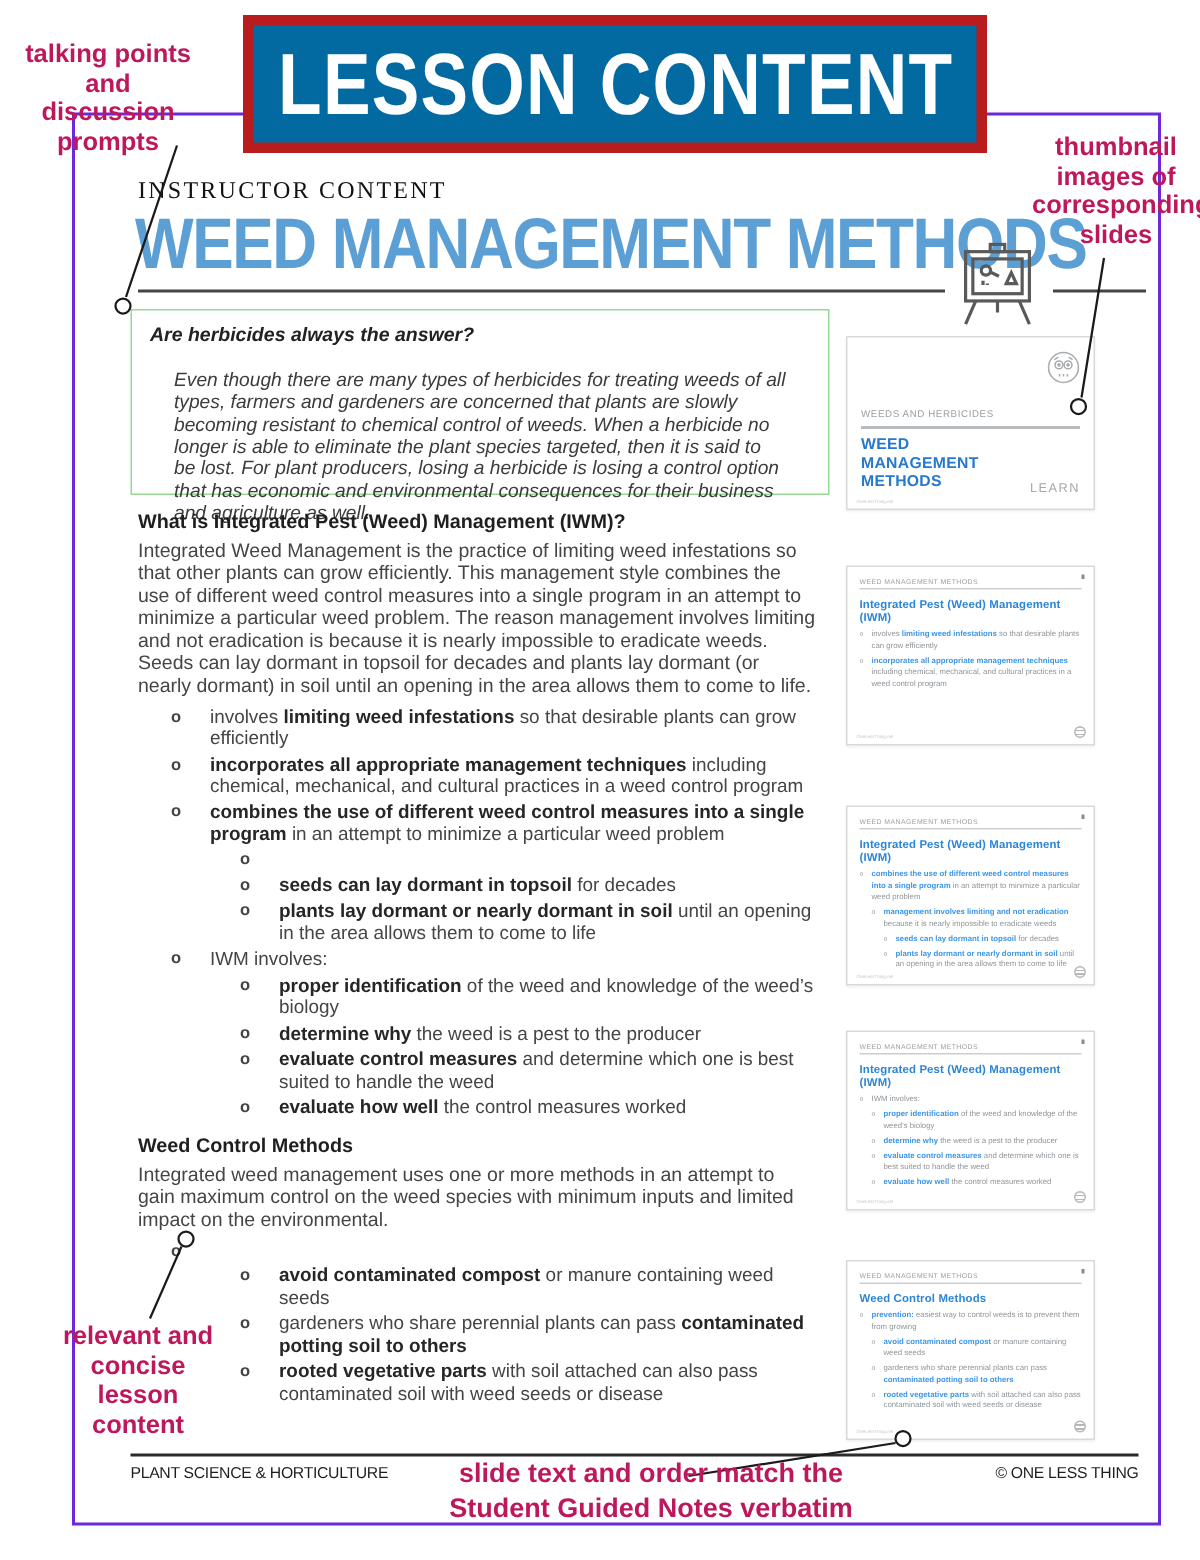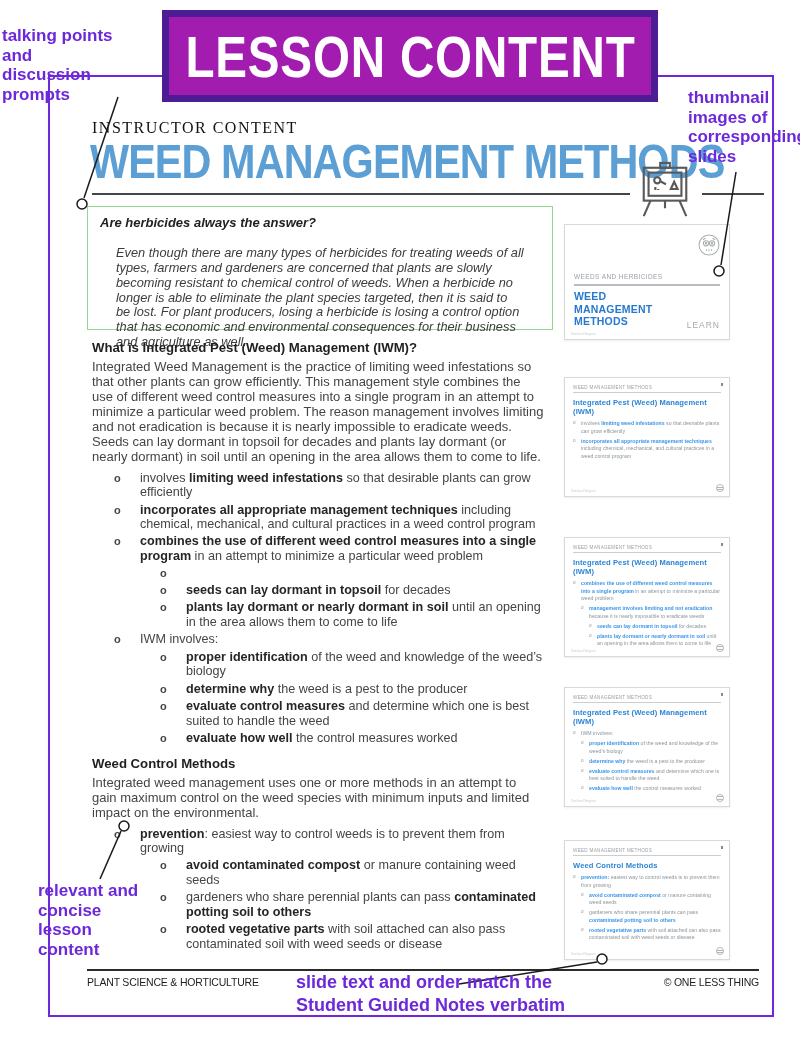--- a/index.html
+++ b/index.html
@@ -4,29 +4,29 @@
 <style>
   html,body{margin:0;padding:0;background:#fff;}
   .stage{position:relative;width:800px;height:1040px;background:#ffffff;
          font-family:"Liberation Sans",sans-serif;overflow:hidden;}
 
   
   .sheet{position:absolute;left:48px;top:75px;width:722px;height:938px;background:#fff;
          border:2px solid #6d28d9;box-shadow:0 0 5px rgba(0,0,0,.05);z-index:1;}
 
   
-  .banner{position:absolute;left:162px;top:10px;width:496px;height:92px;background:#a21caf;
-          border:7px solid #4c1d95;box-sizing:border-box;display:flex;align-items:center;
+  .banner{position:absolute;left:162px;top:10px;width:496px;height:92px;background:#0369a1;
+          border:7px solid #b91c1c;box-sizing:border-box;display:flex;align-items:center;
           justify-content:center;z-index:4;}
   .banner span{color:#fff;font-weight:bold;font-size:58px;letter-spacing:1px;
                transform:scaleX(.82);white-space:nowrap;}
 
   
-  .ann{position:absolute;color:#6d28d9;font-weight:bold;font-size:17px;line-height:1.15;
-       text-align:left;white-space:pre-line;z-index:6;}
+  .ann{position:absolute;color:#be185d;font-weight:bold;font-size:17px;line-height:1.15;
+       text-align:center;white-space:pre-line;z-index:6;}
   .ann-tl{left:2px;top:26px;width:140px;}
   .ann-tr{left:688px;top:88px;width:112px;}
   .ann-l{left:38px;top:881px;width:108px;}
   .ann-b{left:296px;top:971px;width:276px;font-size:18px;line-height:1.25;}
 
   .callouts{position:absolute;left:0;top:0;z-index:5;pointer-events:none;}
 
   
   .kicker{position:absolute;left:42px;top:42px;font-family:"Liberation Serif",serif;
           font-size:16px;letter-spacing:1.5px;color:#121212;}
@@ -165,21 +165,20 @@
             <span class="mk">o</span>
             <span class="bt"><b class="hl">evaluate how well</b><span> the control measures worked</span></span>
           </div>
         </div>
 
       <h3 class="sec-h gap">Weed Control Methods</h3>
       <p class="sec-p">Integrated weed management uses one or more methods in an attempt to gain maximum control on the weed species with minimum inputs and limited impact on the  environmental.</p>
       <div>
           <div class="b-row lvl1">
             <span class="mk">o</span>
-            <span class="bt"><b class="hl">prevention</b><span>: easiest way to control weeds is to prevent them from growing</span></span>
           </div>
           <div class="b-row lvl2">
             <span class="mk">o</span>
             <span class="bt"><b class="hl">avoid contaminated compost</b><span> or manure containing weed seeds</span></span>
           </div>
           <div class="b-row lvl2">
             <span class="mk">o</span>
             <span class="bt"><span>gardeners who share perennial plants can pass </span><b class="hl">contaminated potting soil to others</b></span>
           </div>
           <div class="b-row lvl2">

